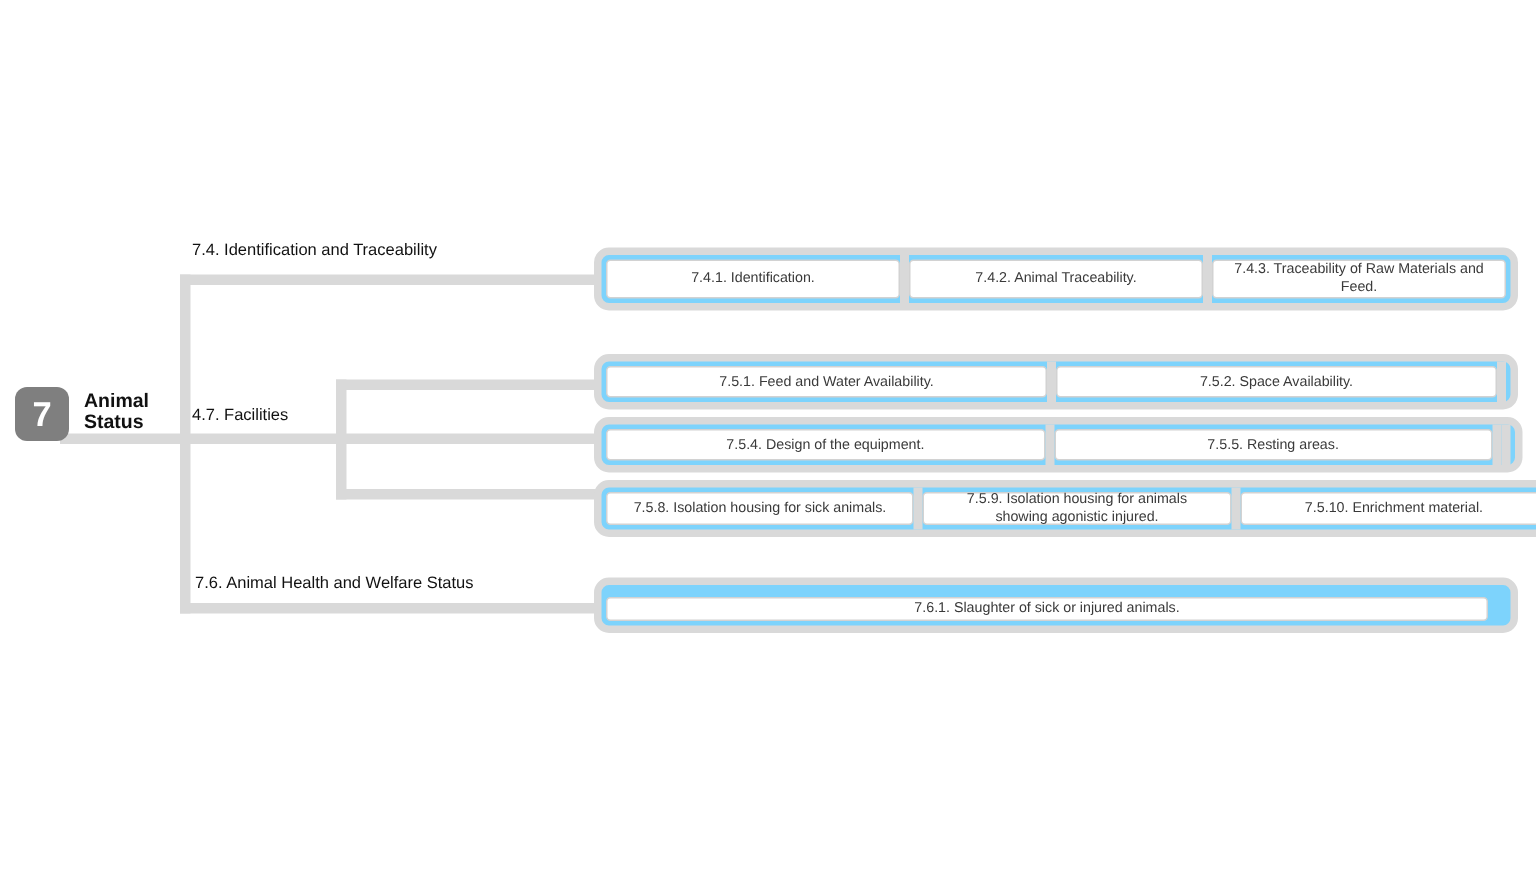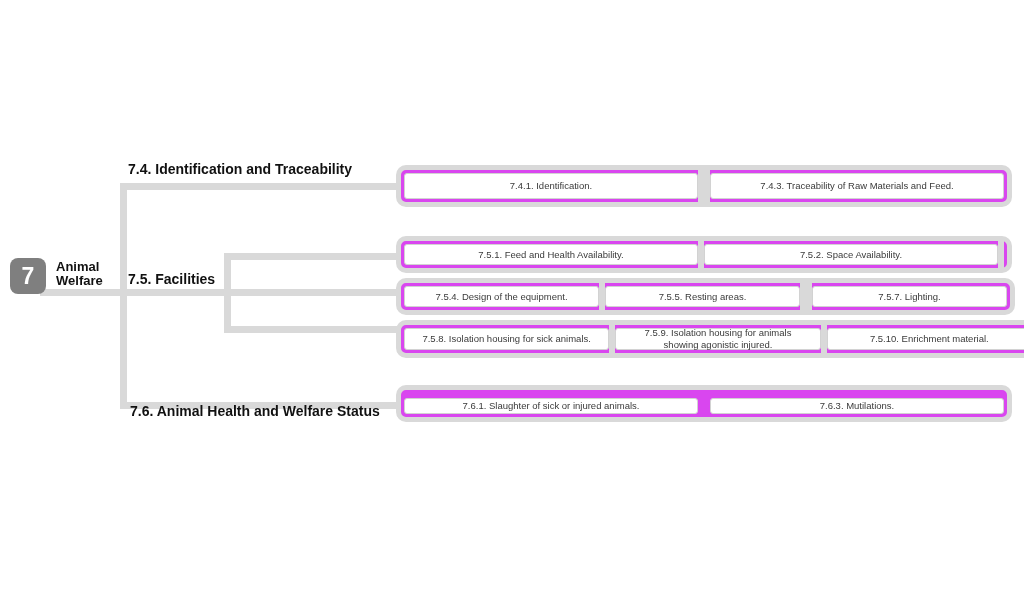--- a/index.html
+++ b/index.html
@@ -33,33 +33,33 @@
     left: 56px; top: 260px;
     font-weight: bold;
     font-size: 13px;
     line-height: 13.5px;
     color: #111111;
     z-index: 4;
     white-space: nowrap;
   }
   .branch-label {
     position: absolute;
-    font-weight: bold;
-    font-size: 14px;
+    font-weight: normal;
+    font-size: 11px;
     color: #111111;
     white-space: nowrap;
     z-index: 4;
     text-align: right;
   }
   .row {
     position: absolute;
     box-sizing: border-box;
     border: 5px solid var(--line, #d9d9d9);
     border-radius: 10px;
-    background: #d946ef;
+    background: #7dd3fc;
     padding: 3px;
     display: flex;
     z-index: 2;
   }
   .cell {
     flex: 1 1 0;
     display: flex;
     align-items: center;
     justify-content: center;
     text-align: center;
@@ -90,58 +90,57 @@
   <div class="line" style="left:120px; top:402px; width:281px; height:7px;"></div>
   <div class="line" style="left:224px; top:253px; width:7px; height:80px;"></div>
   <div class="line" style="left:224px; top:253px; width:177px; height:7px;"></div>
   <div class="line" style="left:224px; top:326px; width:177px; height:7px;"></div>
 
   <div class="node7">
     <span>7</span>
   </div>
   <div class="root-label">
     <div>Animal</div>
-    <div>Welfare</div>
+    <div>Status</div>
   </div>
 
   <div class="branch-label" style="left:128px; top:161px;">7.4. Identification and Traceability</div>
-  <div class="branch-label" style="left:128px; top:271px;">7.5. Facilities</div>
-  <div class="branch-label" style="left:130px; top:383px;margin-top:20px;">7.6. Animal Health and Welfare Status</div>
+  <div class="branch-label" style="left:128px; top:271px;">4.7. Facilities</div>
+  <div class="branch-label" style="left:130px; top:383px;">7.6. Animal Health and Welfare Status</div>
 
   <div class="row" style="left:396px; top:165px; width:616px; height:42px;">
     <div class="cell">7.4.1. Identification.</div>
     <div class="gut"></div>
+    <div class="cell">7.4.2. Animal Traceability.</div>
     <div class="gut"></div>
     <div class="cell">7.4.3. Traceability of Raw Materials and Feed.</div>
   </div>
 
   <div class="row" style="left:396px; top:236px; width:616px; height:37px;">
-    <div class="cell">7.5.1. Feed and Health Availability.</div>
+    <div class="cell">7.5.1. Feed and Water Availability.</div>
     <div class="gut"></div>
     <div class="cell">7.5.2. Space Availability.</div>
     <div class="gut"></div>
   </div>
 
   <div class="row" style="left:396px; top:278px; width:619px; height:37px;">
     <div class="cell">7.5.4. Design of the equipment.</div>
     <div class="gut"></div>
     <div class="cell">7.5.5. Resting areas.</div>
     <div class="gut"></div>
     <div class="gut"></div>
-    <div class="cell">7.5.7. Lighting.</div>
   </div>
 
   <div class="row" style="left:396px; top:320px; width:644px; height:38px;">
     <div class="cell">7.5.8. Isolation housing for sick animals.</div>
     <div class="gut"></div>
     <div class="cell">7.5.9. Isolation housing for animals showing agonistic injured.</div>
     <div class="gut"></div>
     <div class="cell">7.5.10. Enrichment material.</div>
   </div>
 
   <div class="row" style="left:396px; top:385px; width:616px; height:37px;align-items:flex-end;">
     <div class="cell">7.6.1. Slaughter of sick or injured animals.</div>
     <div class="gut"></div>
     <div class="gut"></div>
-    <div class="cell">7.6.3. Mutilations.</div>
   </div>
 
 </div>
 
 </body></html>

